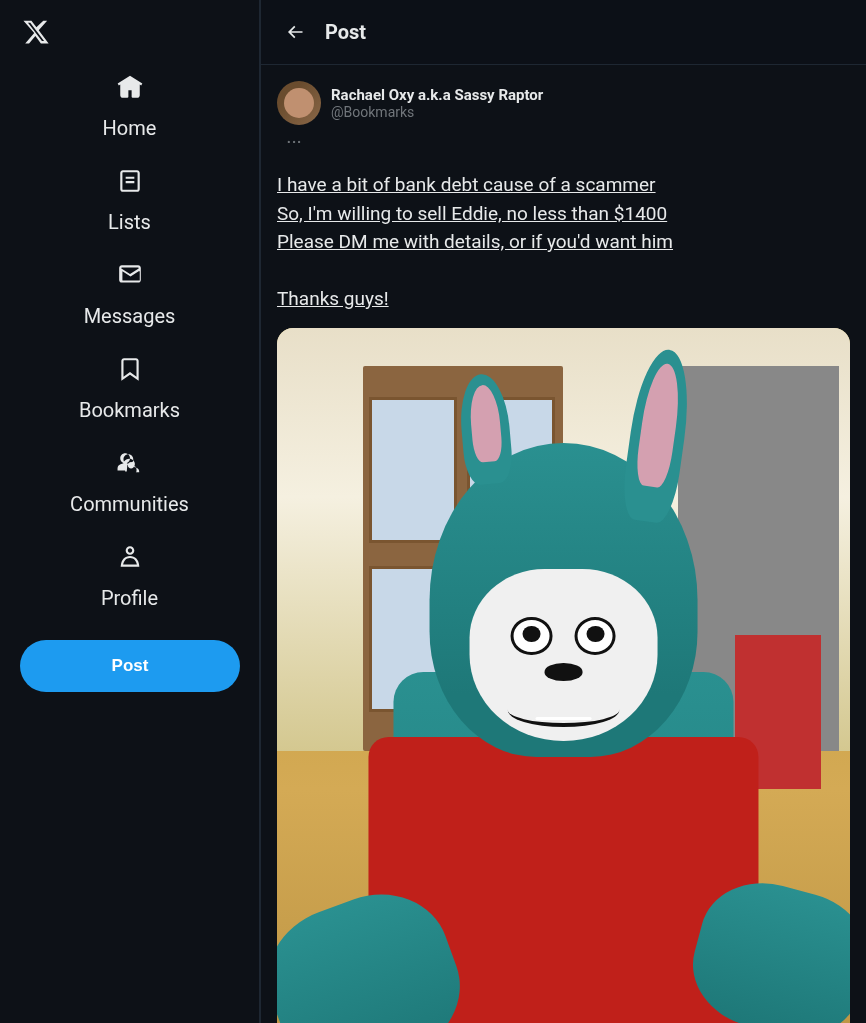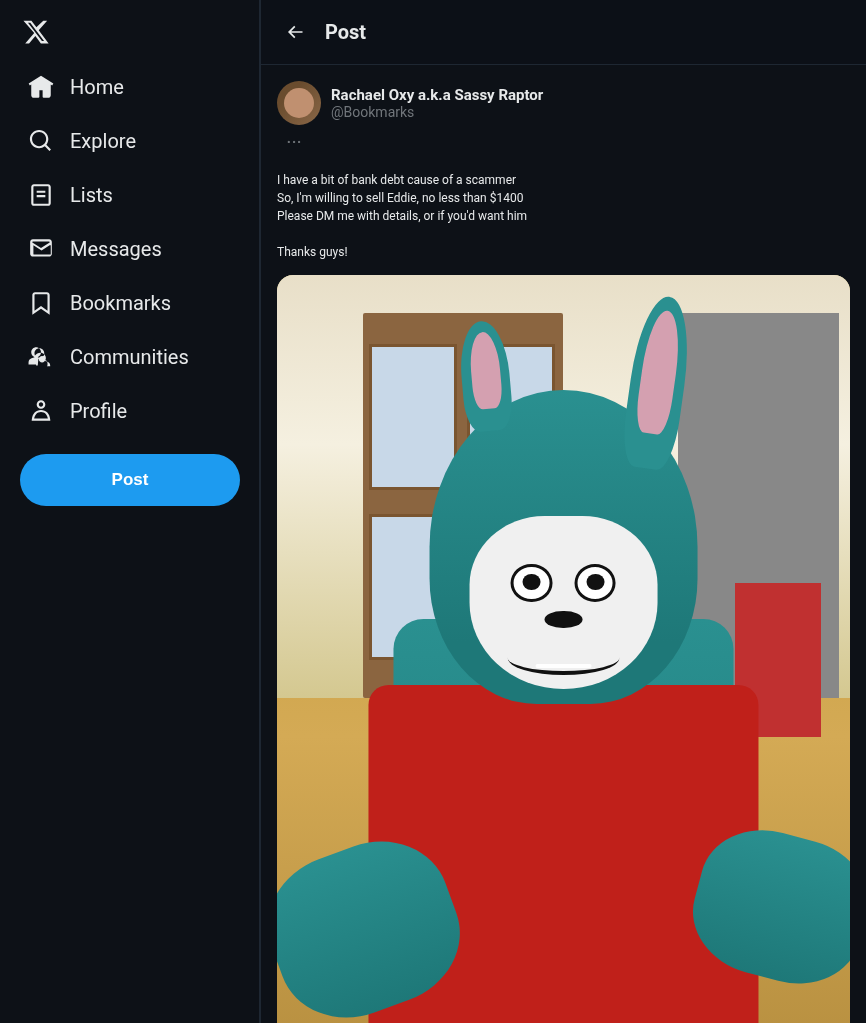--- a/index.html
+++ b/index.html
@@ -49,20 +49,21 @@
       gap: 16px;
       padding: 12px 16px;
       border-radius: 30px;
       cursor: pointer;
       transition: background 0.2s;
       font-size: 20px;
       font-weight: 400;
       color: #e7e9ea;
       text-decoration: none;
       margin: 2px 0;
+      flex-direction: column;
     }
 
     .nav-icon {
       width: 26px;
       height: 26px;
       display: flex;
       align-items: center;
       justify-content: center;
       flex-shrink: 0;
     }
@@ -168,24 +169,25 @@
       padding: 4px;
       border-radius: 50%;
       width: 34px;
       height: 34px;
       display: flex;
       align-items: center;
       justify-content: center;
     }
 
     .post-text {
-      font-size: 12px;
+      font-size: 19px;
       line-height: 1.5;
       color: #e7e9ea;
       margin-bottom: 14px;
+      text-decoration: underline;
     }
 
     .post-image {
       width: 100%;
       border-radius: 16px;
       overflow: hidden;
       background: #1a2a3a;
       aspect-ratio: 566/760;
       display: flex;
       align-items: center;
@@ -486,28 +488,20 @@
 
   <div class="nav-item">
     <span class="nav-icon">
       <svg viewBox="0 0 24 24">
           <path d="M12 1.696L.622 8.807l1.06 1.696L3 9.679V19.5C3 20.881 4.119 22 5.5 22h4a1 1 0 001-1v-6h3v6a1 1 0 001 1h4c1.381 0 2.5-1.119 2.5-2.5V9.679l1.318.824 1.06-1.696L12 1.696z"></path>
         </svg>
     </span>
     <span class="nav-label">Home</span>
   </div>
 
-  <div class="nav-item">
-    <span class="nav-icon">
-      <svg viewBox="0 0 24 24">
-          <path d="M10.25 3.75c-3.59 0-6.5 2.91-6.5 6.5s2.91 6.5 6.5 6.5 6.5-2.91 6.5-6.5-2.91-6.5-6.5-6.5zm-8.5 6.5c0-4.694 3.806-8.5 8.5-8.5s8.5 3.806 8.5 8.5c0 1.986-.682 3.815-1.814 5.262l4.276 4.276-1.414 1.414-4.276-4.276A8.457 8.457 0 0110.25 18.75c-4.694 0-8.5-3.806-8.5-8.5z"></path>
-        </svg>
-    </span>
-    <span class="nav-label">Explore</span>
-  </div>
 
 
   <div class="nav-item">
     <span class="nav-icon">
       <svg viewBox="0 0 24 24">
           <path d="M3 4.5C3 3.12 4.12 2 5.5 2h13C19.88 2 21 3.12 21 4.5v15c0 1.38-1.12 2.5-2.5 2.5h-13C4.12 22 3 20.88 3 19.5v-15zM5.5 4c-.28 0-.5.22-.5.5v15c0 .28.22.5.5.5h13c.28 0 .5-.22.5-.5v-15c0-.28-.22-.5-.5-.5h-13zM16 10H8V8h8v2zm-8 2h8v2H8v-2z"></path>
         </svg>
     </span>
     <span class="nav-label">Lists</span>
   </div>

